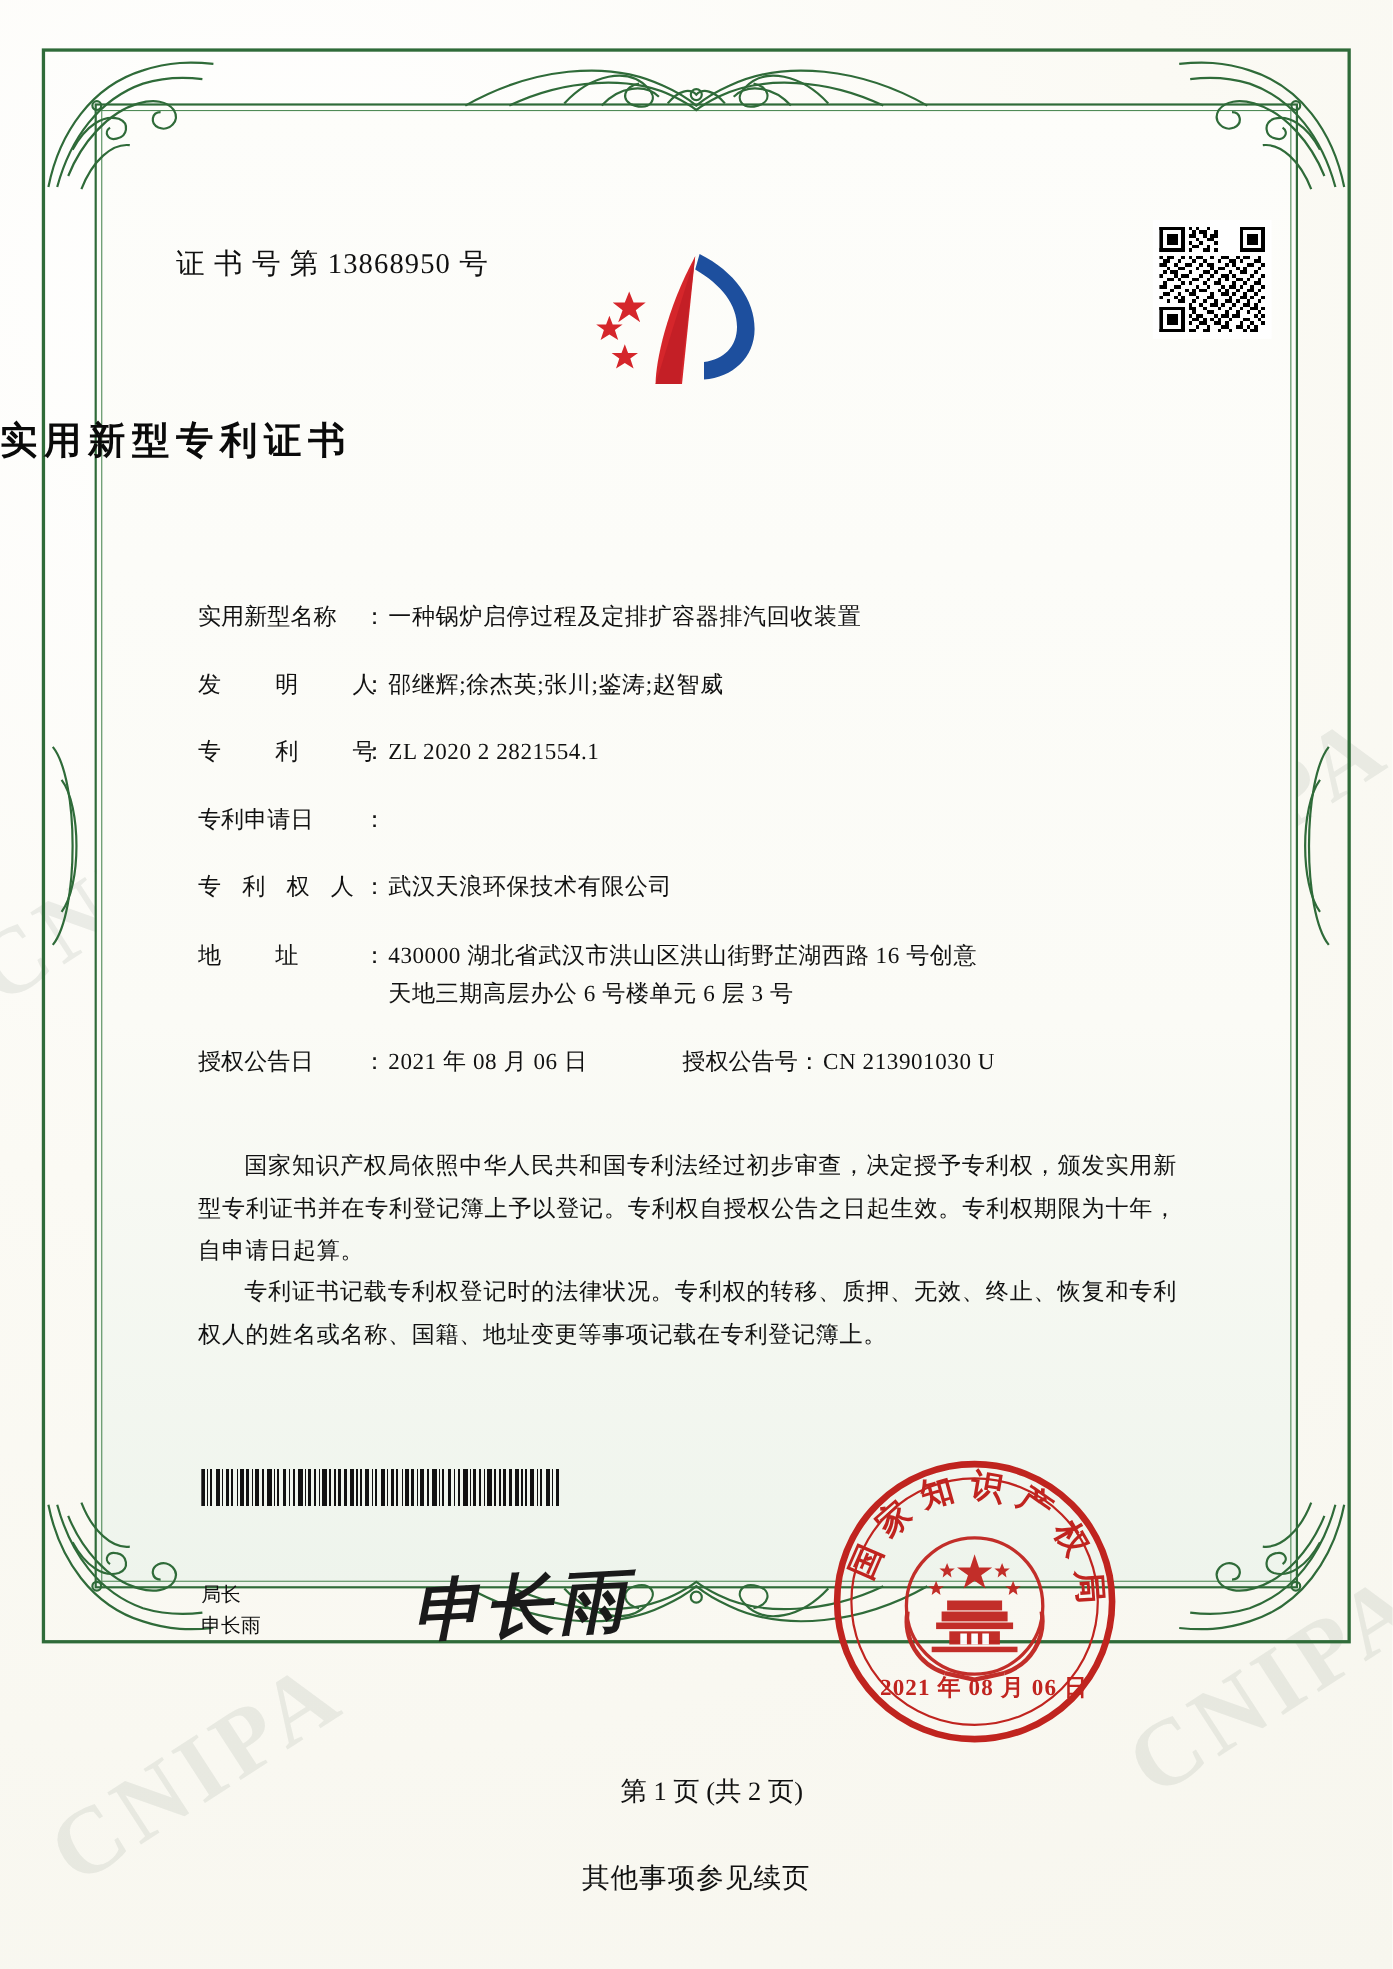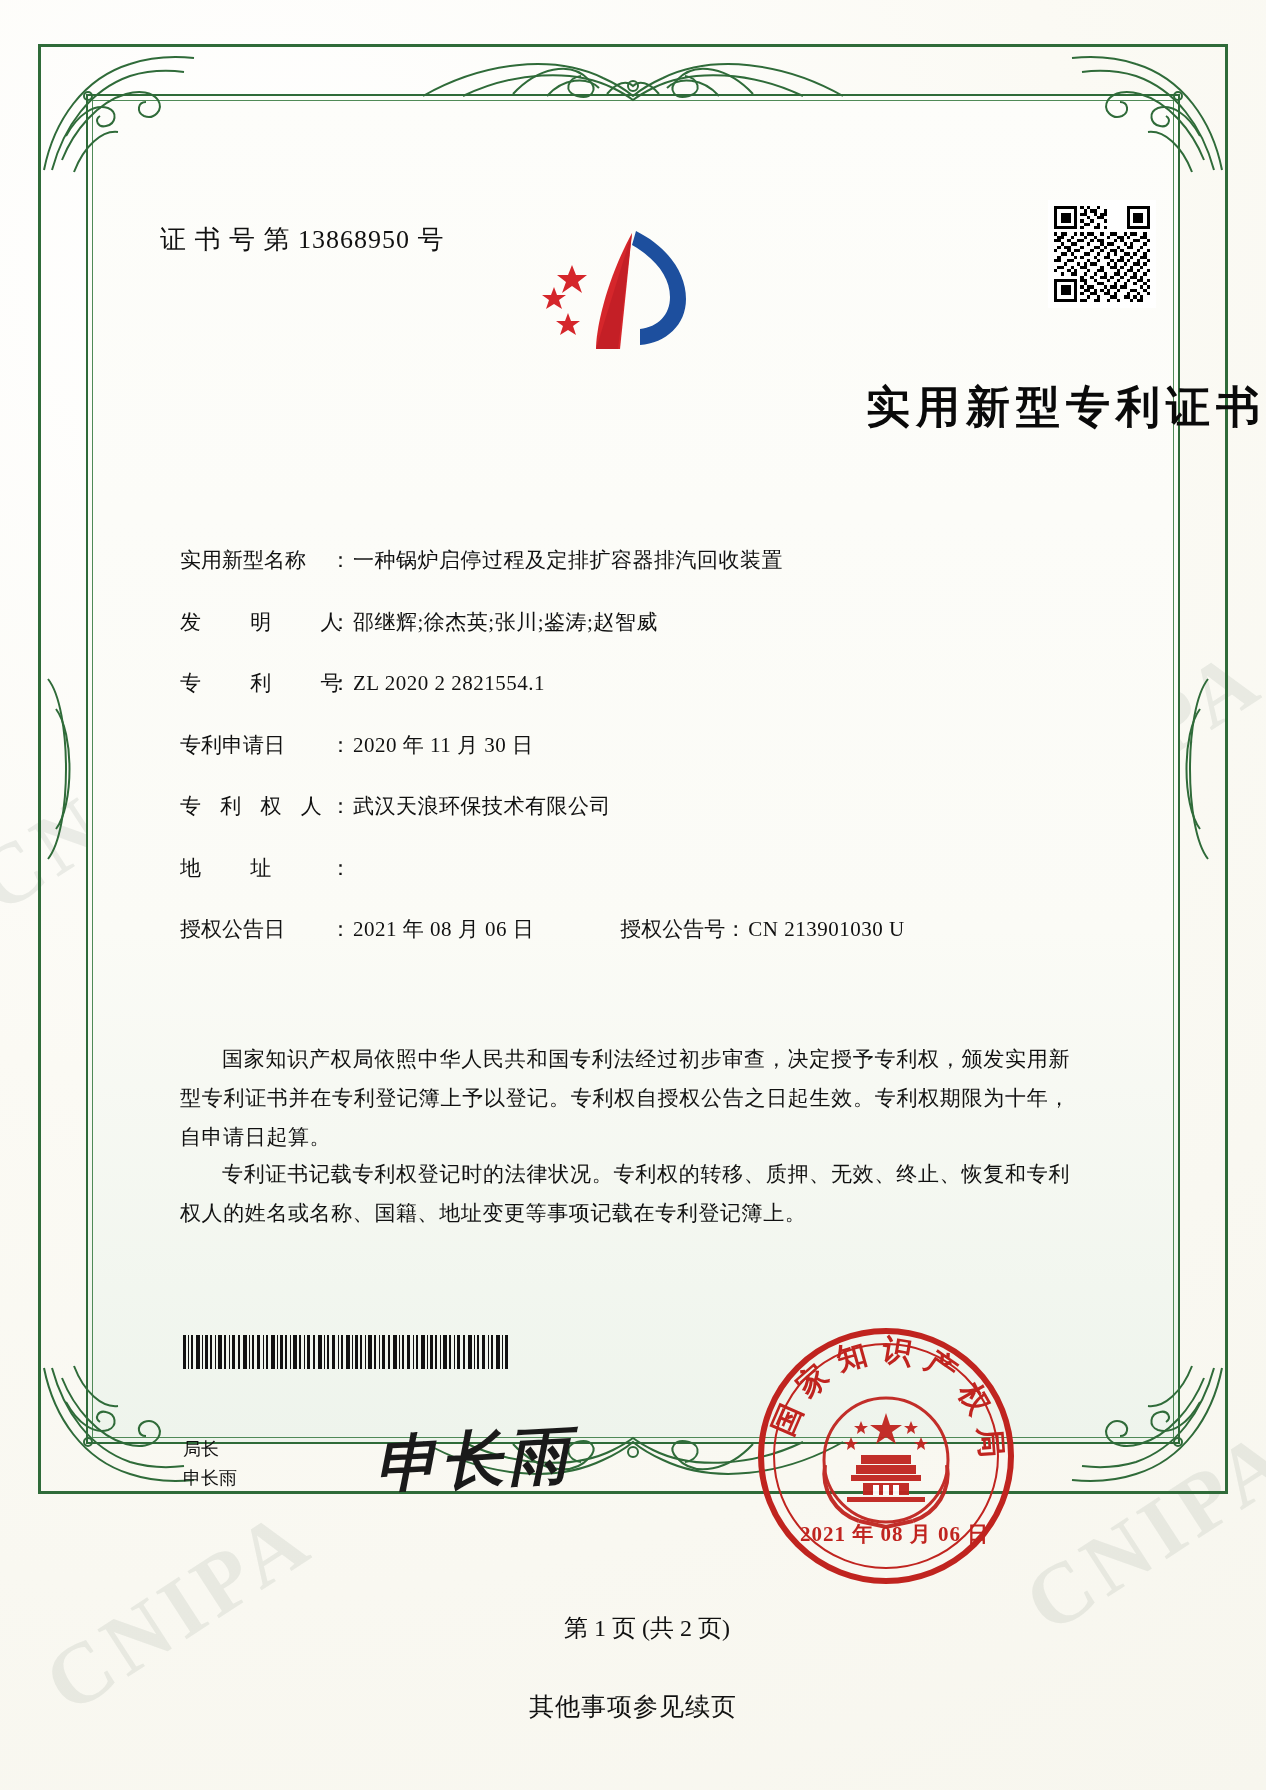--- a/index.html
+++ b/index.html
@@ -101,22 +101,22 @@
     width: 96px; height: 96px;
     background: #fff;
     padding: 6px;
   }
   .qr svg { display: block; }
 
   .doc-title {
     position: absolute;
     left: 0; right: 0;
     top: 378px;
-    text-align: right;
-    font-size: 44px;
+    text-align: left;
+    font-size: 34px;
     font-weight: bold;
     letter-spacing: 6px;
     color: #0a0a0a;
     font-family: "DejaVu Serif", "Liberation Serif", serif;
   }
 
   
   .fields {
     position: absolute;
     left: 180px;
@@ -562,32 +562,35 @@
 
     <div class="field-row">
       <div class="field-label sp3">专 利 号</div>
       <div class="colon">：</div>
       <div class="field-value mono">ZL 2020 2 2821554.1</div>
     </div>
 
     <div class="field-row">
       <div class="field-label">专利申请日</div>
       <div class="colon">：</div>
-      <div class="field-value">2020 年 11 月 30 日</div>
     </div>
 
     <div class="field-row">
       <div class="field-label sp4">专 利 权 人</div>
       <div class="colon">：</div>
       <div class="field-value">武汉天浪环保技术有限公司</div>
     </div>
 
     <div class="field-row">
       <div class="field-label sp3">地 址</div>
       <div class="colon">：</div>
+      <div class="field-value">
+        <div>430000 湖北省武汉市洪山区洪山街野芷湖西路 16 号创意</div>
+        <div class="addr-line2">天地三期高层办公 6 号楼单元 6 层 3 号</div>
+      </div>
     </div>
 
     <div class="field-row two-col">
       <div class="pub-date-label">授权公告日</div>
       <div class="colon">：</div>
       <div class="field-value">2021 年 08 月 06 日</div>
       <div class="pub-no-label">授权公告号</div>
       <div class="colon">：</div>
       <div class="field-value">CN 213901030 U</div>
     </div>

